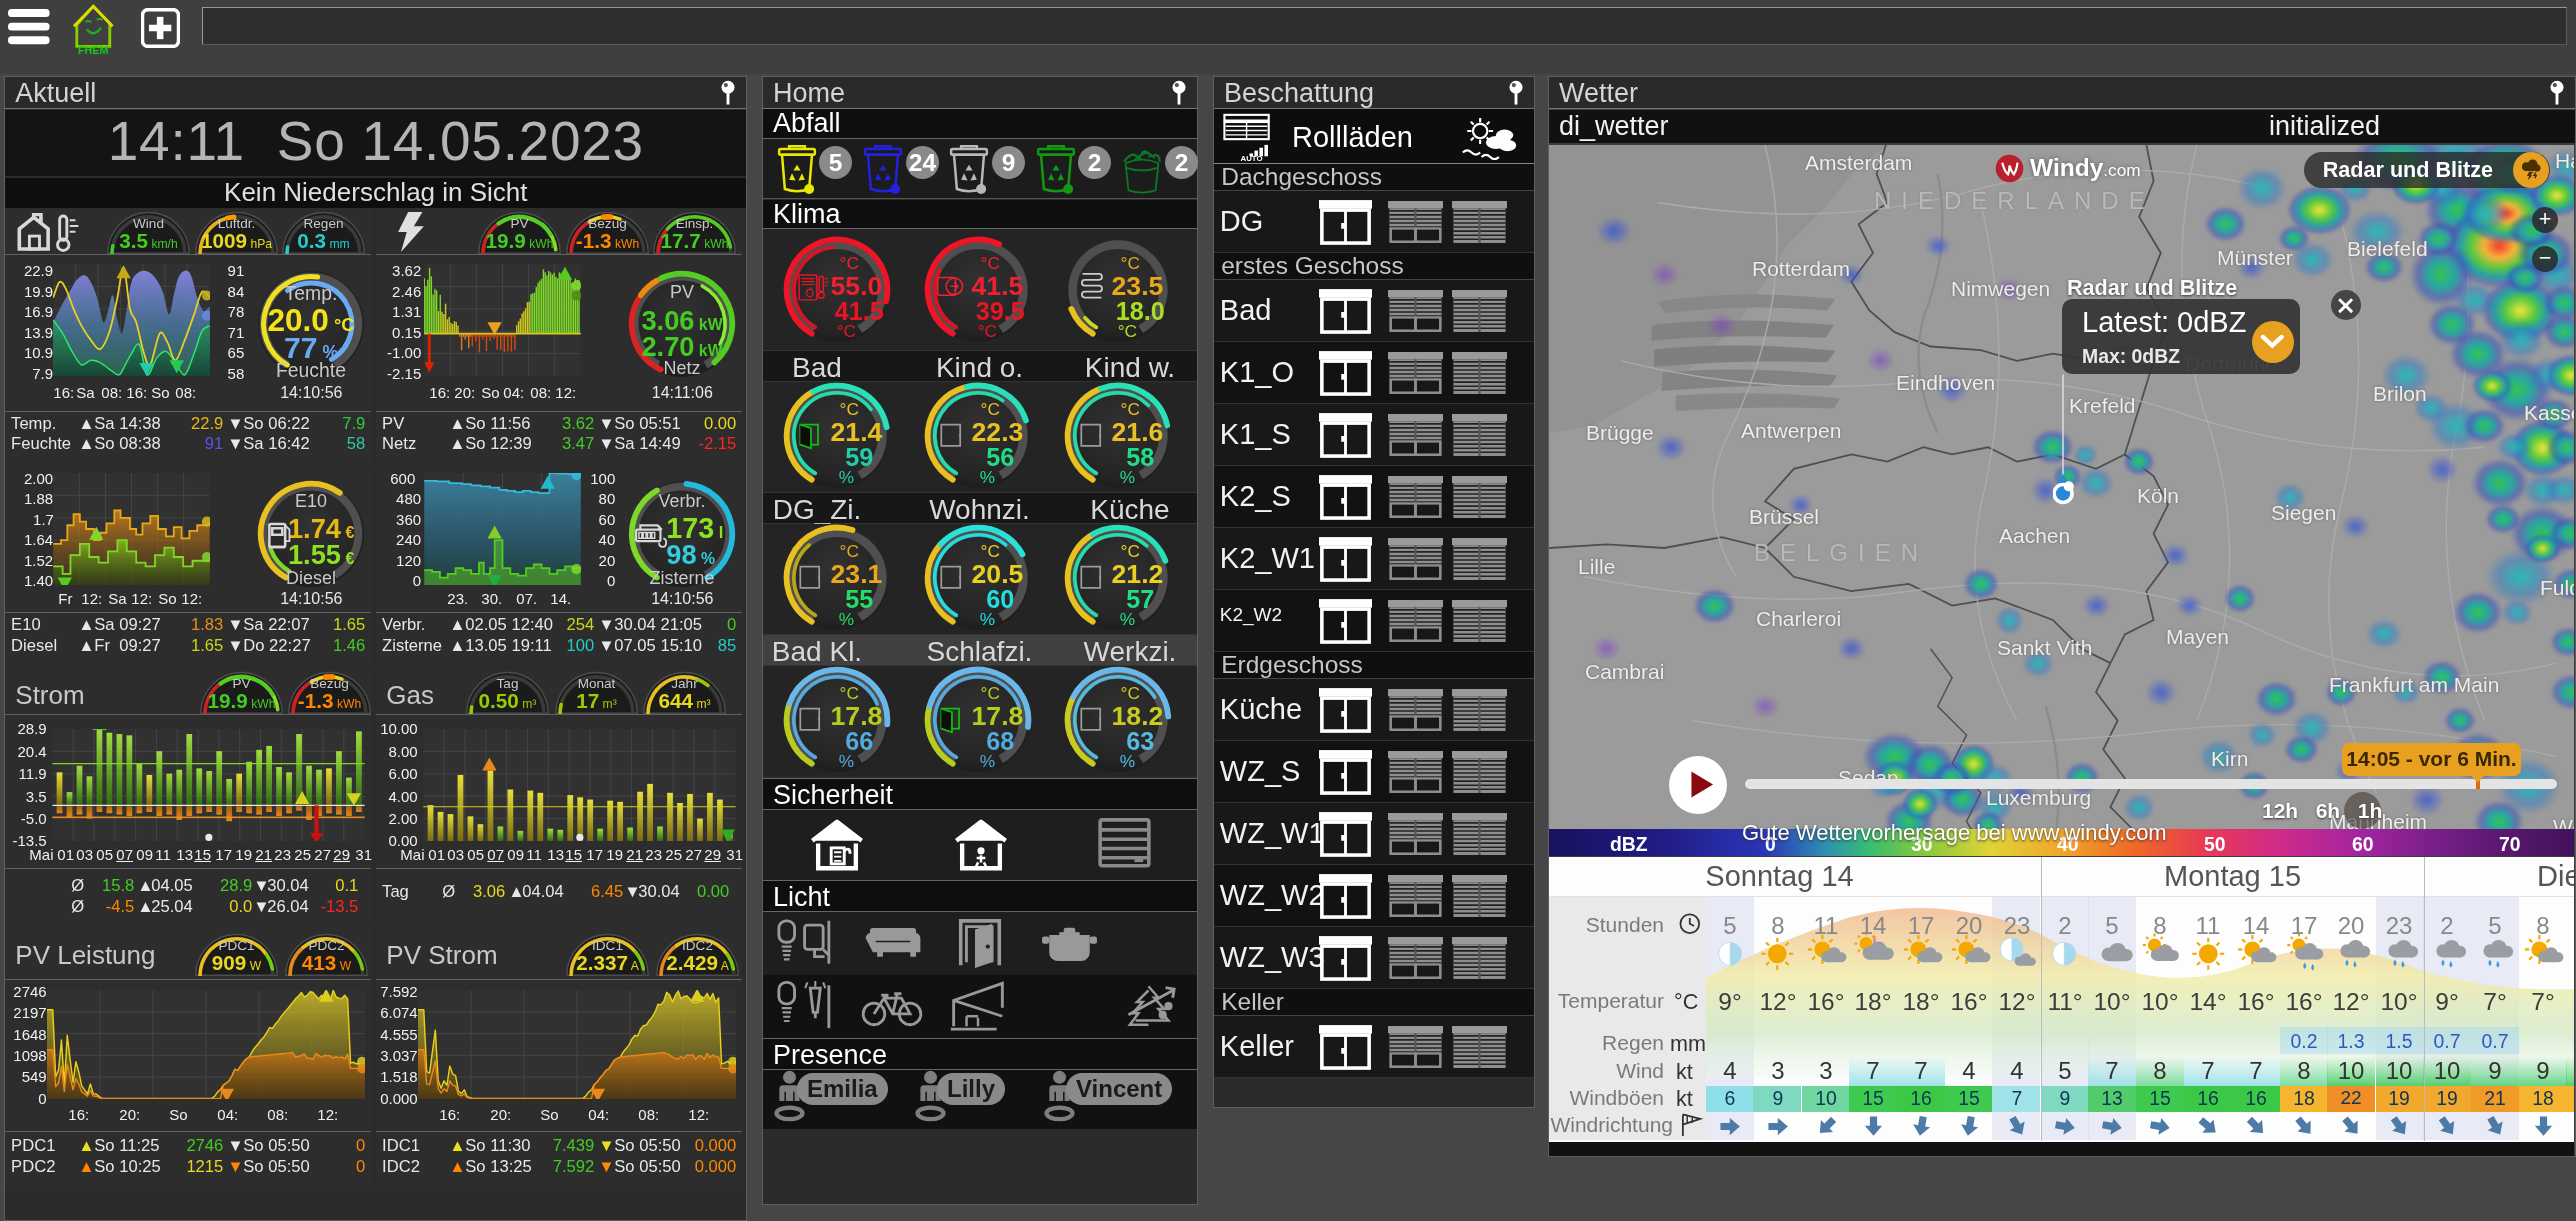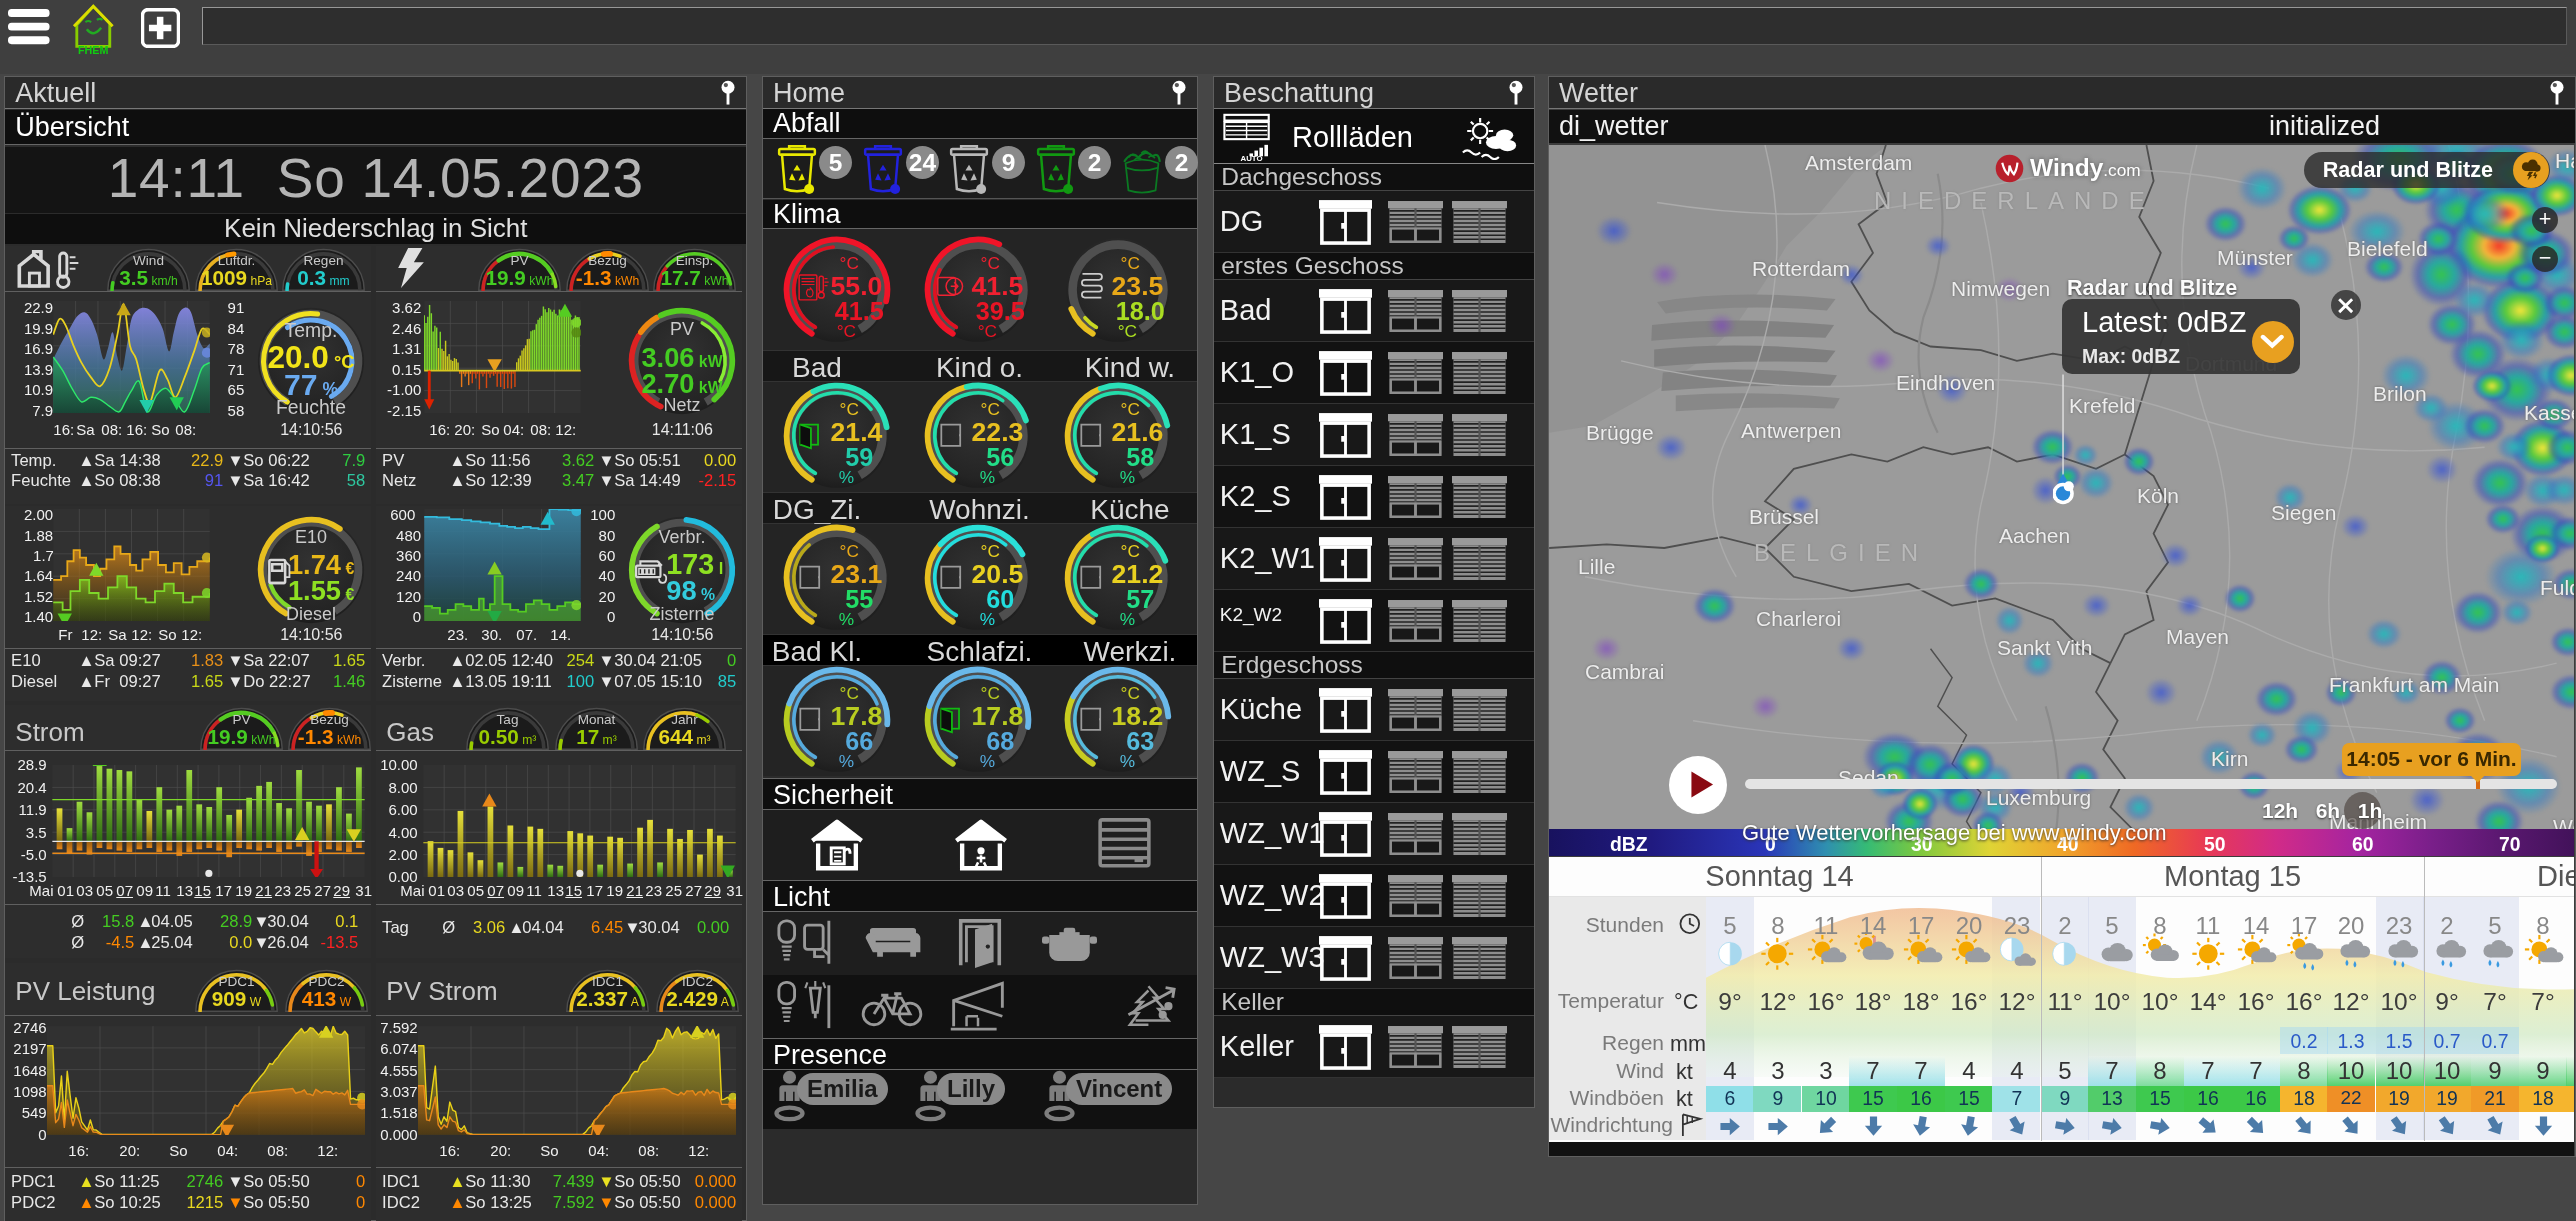--- a/index.html
+++ b/index.html
@@ -46,21 +46,20 @@
   </svg>
   <div class="abs" style="left:202px;top:7.2px;width:2365px;height:38px;background:#2e2e2e;border:1.4px solid #989898;border-right-color:#5a5a5a;border-bottom-color:#5a5a5a"></div>
 </div>
 
 <div class="panel" id="pA" style="left:4.3px;top:76px;width:743px;height:1145px">
   <div class="ptitle">Aktuell<svg class="pin" viewBox="0 0 22 36">
         <circle cx="11" cy="10" r="9" fill="#fff"></circle>
         <rect x="9" y="18" width="4" height="16" fill="#fff"></rect>
         <circle cx="8" cy="7" r="3" fill="#555"></circle>
       </svg></div>
-  <div class="secbar" style="height:35px;line-height:34px;margin-top:1.4px">Übersicht</div>
   <div style="height:66px;background:#141414;margin-top:1.4px;color:#b4b4b4;font-size:55px;text-align:center;line-height:63px;letter-spacing:0.7px">14:11&nbsp;&nbsp;So 14.05.2023</div>
   <div style="height:30px;background:#0e0e0e;margin-top:1.4px;color:#e0e0e0;font-size:26px;text-align:center;line-height:29px">Kein Niederschlag in Sicht</div>
   <div id="cardwrap">
       <div class="card" style="left:0px;top:1.4px;width:366px;height:258px">
         <svg class="abs" style="left:10px;top:4.3px" width="72" height="39" viewBox="0 0 100 54">
 <path d="M6 22 L26 6 L46 22 L46 50 L6 50 Z M26 6 L26 2 L36 2 L36 14" fill="none" stroke="#d8d8d8" stroke-width="5"></path>
 <rect x="20" y="32" width="14" height="18" fill="none" stroke="#d8d8d8" stroke-width="4"></rect>
 <rect x="62" y="4" width="10" height="34" rx="5" fill="none" stroke="#d8d8d8" stroke-width="4"></rect>
 <circle cx="67" cy="44" r="8" fill="none" stroke="#d8d8d8" stroke-width="4"></circle>
 <path d="M76 10 h8 M76 18 h12 M76 26 h8" stroke="#d8d8d8" stroke-width="3"></path>
@@ -1135,21 +1134,21 @@
           <text x="106" y="116" fill="#22dd88" font-size="35" font-weight="bold" text-anchor="middle">57</text>
           <text x="88" y="140" fill="#22dd88" font-size="24" text-anchor="middle">%</text>
           <g transform="translate(6,10) scale(0.82)">
             <g stroke="#9a9a9a" stroke-width="3" fill="none">
               <rect x="22" y="60" width="32" height="36"></rect>
               <path d="M52 78 h2"></path>
             </g>
           </g>
         </svg>
       </div>
-      <div style="position:relative;height:32px;background:#000000;border-top:0.7px solid #333;border-bottom:0.7px solid #333">
+      <div style="position:relative;height:32px;background:#404040;border-top:0.7px solid #333;border-bottom:0.7px solid #333">
         <span class="abs" style="left:0;width:108px;top:0.7px;text-align:center;color:#d8d8d8;font-size:28px">Bad Kl.</span>
         <span class="abs" style="left:130px;width:173px;top:0.7px;text-align:center;color:#d8d8d8;font-size:28px">Schlafzi.</span>
         <span class="abs" style="left:302px;width:130px;top:0.7px;text-align:center;color:#d8d8d8;font-size:28px">Werkzi.</span>
       </div>
       <div style="position:relative;height:110px;background:#242424">
         <svg class="abs" style="left:20px;top:0px" width="108" height="108" viewBox="0 0 150 150">
           <circle cx="75" cy="75" r="72" fill="url(#dg)"></circle>
           <path d="M43.5 129.56 A63 63 0 1 1 106.5 129.56" fill="none" stroke="#4f4f4f" stroke-width="12" stroke-linecap="butt"></path>
           <path d="M40 135.62 A70 70 0 0 1 8.06 54.53" fill="none" stroke="#b8cc20" stroke-width="8" stroke-linecap="round"></path>
           <path d="M8.81 52.21 A70 70 0 0 1 144.73 81.1" fill="none" stroke="#6ab8ea" stroke-width="8" stroke-linecap="round"></path>

